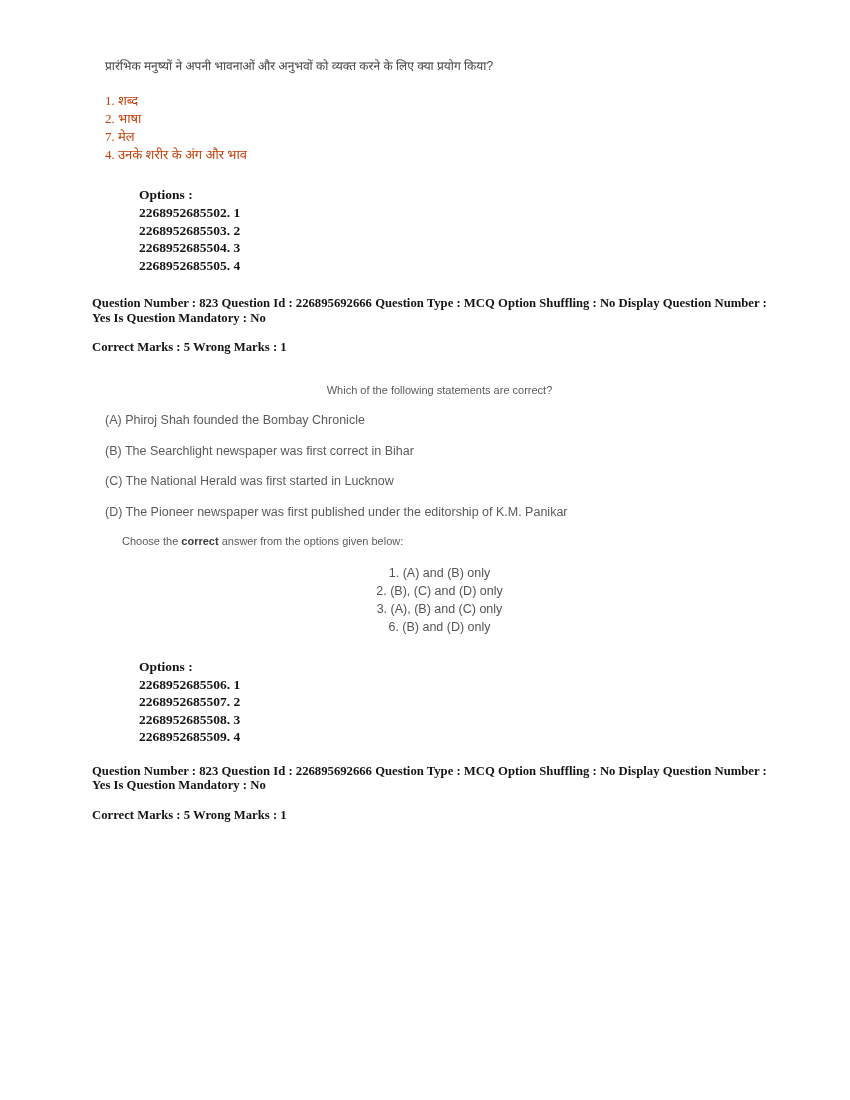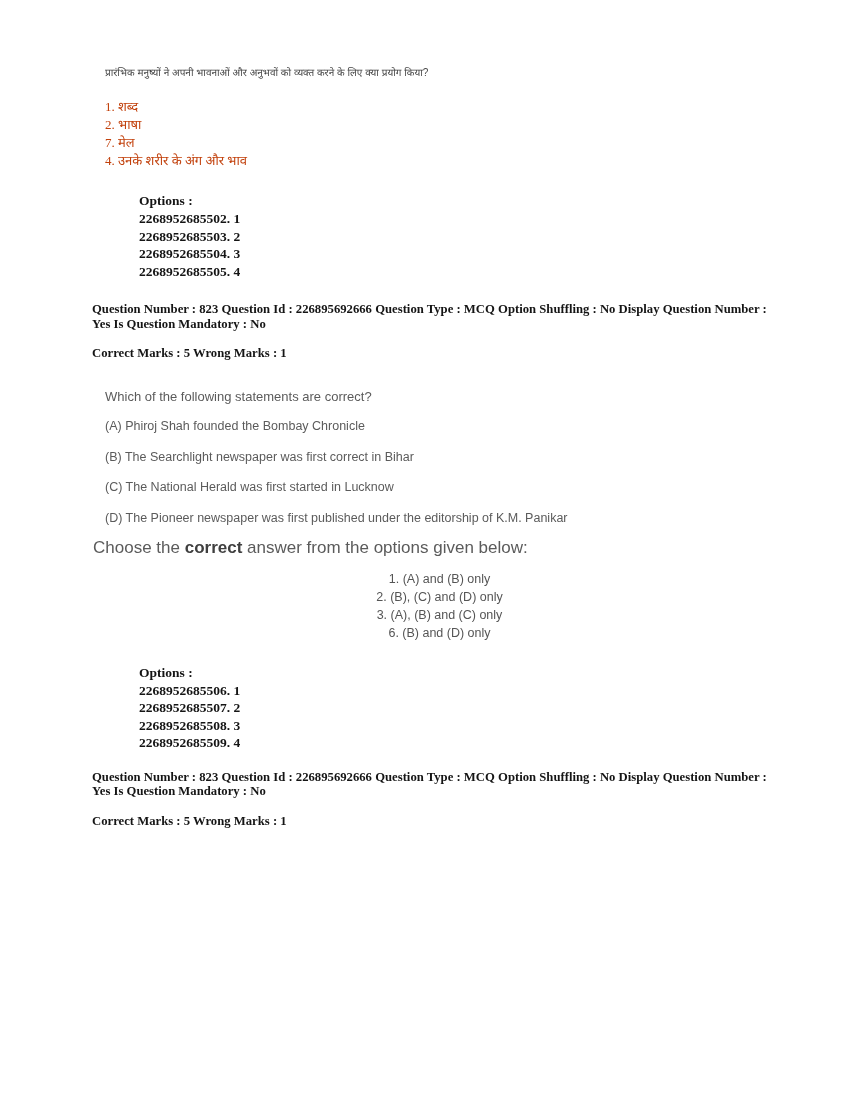--- a/index.html
+++ b/index.html
@@ -16,23 +16,23 @@
     padding: 57px 76px 0 92px;
   }
   
   .sans {
     font-family: "Liberation Sans", "DejaVu Sans", sans-serif;
     color: #5b5b5b;
   }
   .hindi-q {
     font-family: "Liberation Sans", "DejaVu Sans", sans-serif;
     color: #454545;
-    font-size: 10px;
+    font-size: 12px;
     line-height: 19px;
-    margin: 6px 0 0 13px;
+    margin: 0 0 0 13px;
   }
   .choice-list {
     margin: 16px 0 0 13px;
     font-size: 12.5px;
     line-height: 18px;
     color: #555555;
   }
   .choice-list.hindi { color: #c2410c; font-size: 13px; }
   
   .serif-bold {
@@ -44,33 +44,34 @@
   .options-label { font-size: 13.5px; line-height: 18px; }
   .option-row { font-size: 13.5px; line-height: 17.5px; }
   .meta-block {
     margin-top: 22px;
     width: 678px;
     font-size: 12.7px;
     line-height: 14.5px;
   }
   .meta-marks { margin-top: 15px; }
   .eng-q {
-    font-size: 13px;
+    font-size: 11px;
     line-height: 13.5px;
     margin: 29px 0 13px 13px;
+    text-align: center;
   }
   .statement {
     font-size: 12.5px;
     line-height: 13.5px;
     margin: 17px 0 0 13px;
   }
   .choose-line {
-    font-size: 17px;
+    font-size: 11px;
     line-height: 13.5px;
-    margin: 16px 0 0 1px;
+    margin: 16px 0 0 30px;
   }
   .choose-line b { color: #3f3f3f; }
   .choice-list.eng { margin-top: 15px; text-align: center; }
   p, div { margin: 0; }
 </style>
 </head>
 <body>
 
 <div class="page">
   <div class="doc">

